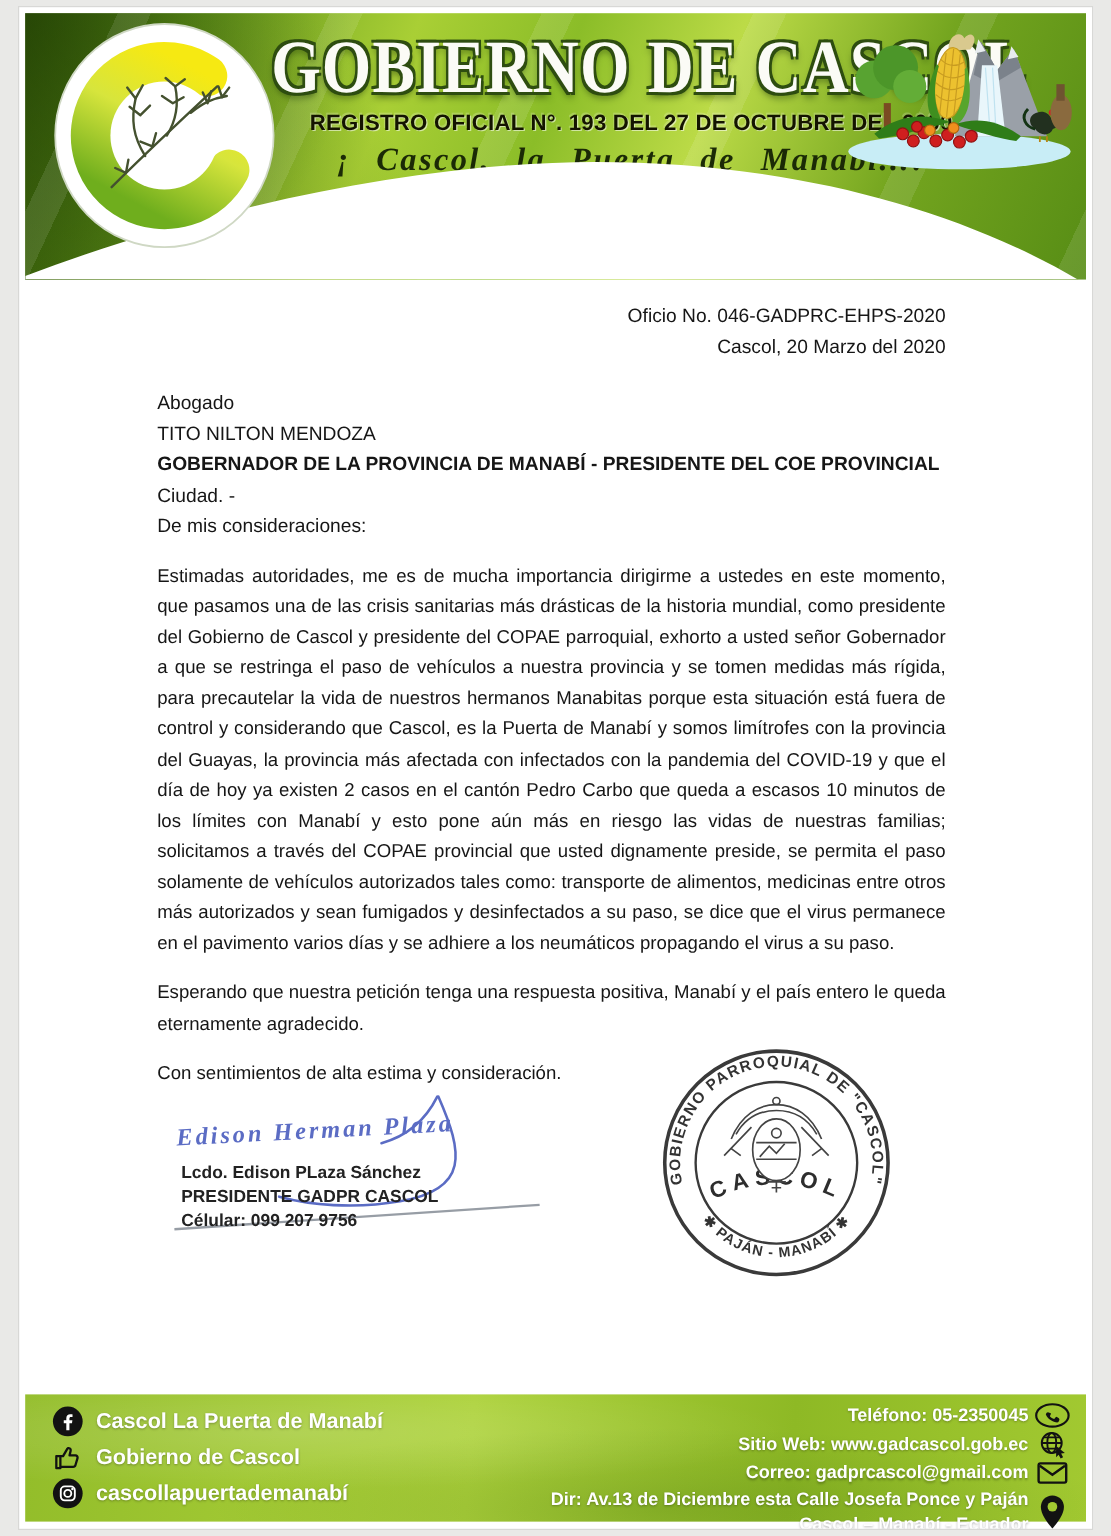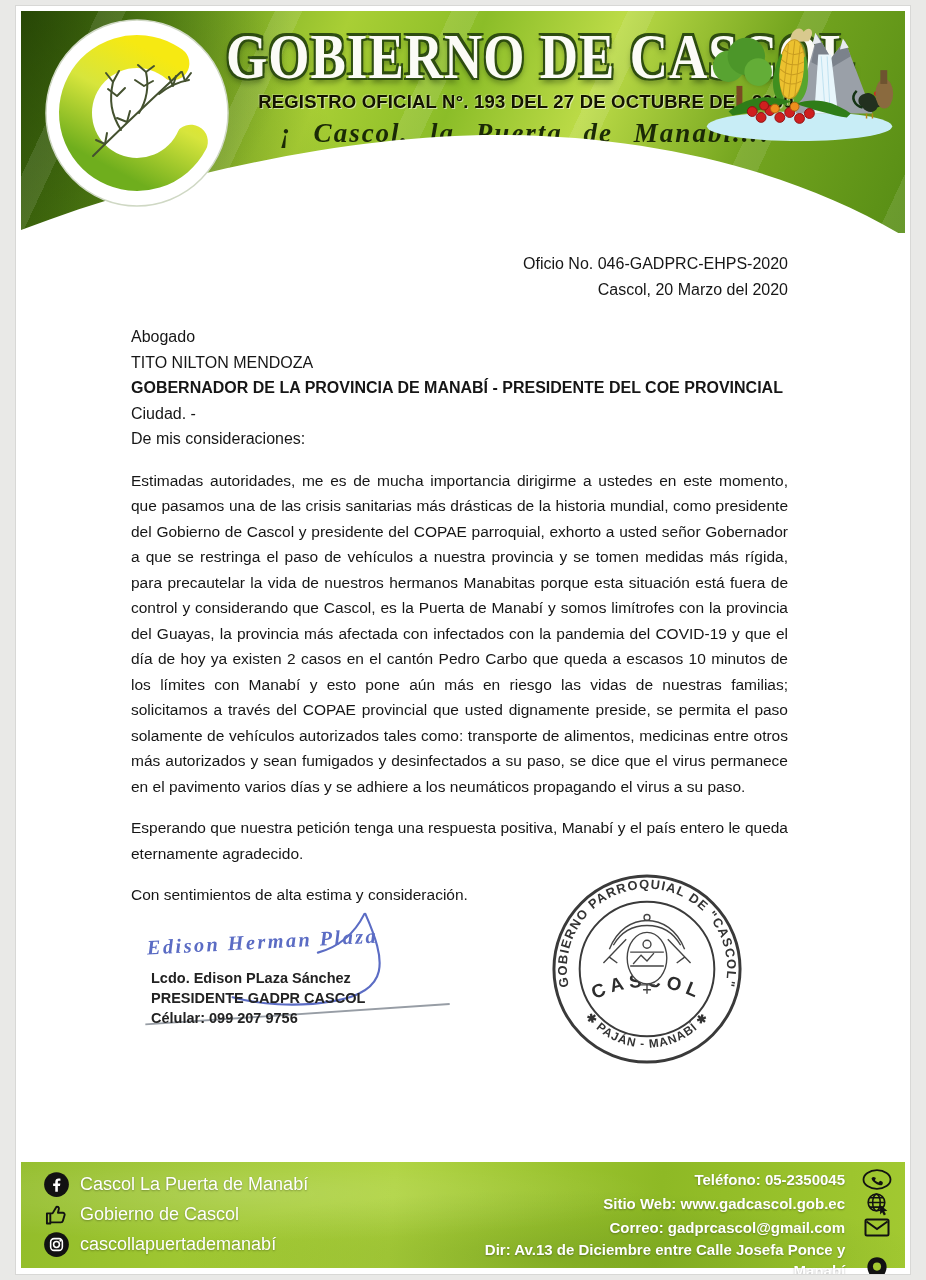--- a/index.html
+++ b/index.html
@@ -38,24 +38,24 @@
   .cc{font-size:16px;line-height:26px;}
   .cc .indent{padding-left:26px;}
 
   
   .footer{position:absolute;left:5px;right:5px;bottom:6px;height:106px;z-index:6;display:flex;color:#fff;
     background:
       radial-gradient(ellipse at 25% 30%, rgba(255,255,255,.16), transparent 45%),
       radial-gradient(ellipse at 60% 90%, rgba(25,70,0,.18), transparent 50%),
       linear-gradient(95deg,#93bd2a,#add23b 42%,#8eb925 72%,#a2c931);}
   .f-left{flex:0 0 44%;padding:9px 0 0 22px;display:flex;flex-direction:column;gap:3px;}
-  .f-item{display:flex;align-items:center;gap:10px;font-size:18px;font-weight:normal;text-shadow:0 1px 2px rgba(0,0,0,.3);}
+  .f-item{display:flex;align-items:center;gap:10px;font-size:18px;font-weight:bold;text-shadow:0 1px 2px rgba(0,0,0,.3);}
   .f-item svg{flex:0 0 auto;}
   .f-right{flex:1;padding:7px 12px 0 0;display:flex;flex-direction:column;align-items:flex-end;gap:1px;font-size:15px;font-weight:bold;text-shadow:0 1px 2px rgba(0,0,0,.3);}
-  .f-row{display:flex;align-items:center;gap:16px;line-height:21px;text-align:right;}
+  .f-row{display:flex;align-items:center;gap:4px;line-height:21px;text-align:right;}
   .f-icon{width:32px;display:flex;justify-content:center;align-items:center;}
   .addr{display:flex;flex-direction:column;line-height:21px;}
 </style>
 </head>
 <body>
 
 <div class="page">
 
   <div class="header">
     <svg class="logo" viewBox="0 0 192 194">
@@ -254,21 +254,21 @@
         <span>Correo: gadprcascol@gmail.com</span>
         <span class="f-icon">
           <svg width="26" height="19" viewBox="0 0 26 19">
             <rect x="1.5" y="1.5" width="23" height="16" rx="1.5" fill="none" stroke="#121212" stroke-width="2"></rect>
             <path d="M2.5 3.5 L13 11 L23.5 3.5" fill="none" stroke="#121212" stroke-width="2"></path>
           </svg>
         </span>
       </div>
       <div class="f-row">
         <span class="addr">
-          <span>Dir: Av.13 de Diciembre entre Calle Josefa Ponce y Manabí</span>
+          <span>Dir: Av.13 de Diciembre esta Calle Josefa Ponce y Paján</span>
           <span>Cascol – Manabí - Ecuador</span>
         </span>
         <span class="f-icon">
           <svg width="22" height="30" viewBox="0 0 24 32">
             <path d="M12 1 C6 1 1.5 5.6 1.5 11.5 C1.5 20 12 31 12 31 s10.5-11 10.5-19.5 C22.5 5.6 18 1 12 1z" fill="#121212"></path>
             <circle cx="12" cy="11.2" r="4.4" fill="#a2c931"></circle>
           </svg>
         </span>
       </div>
     </div>

